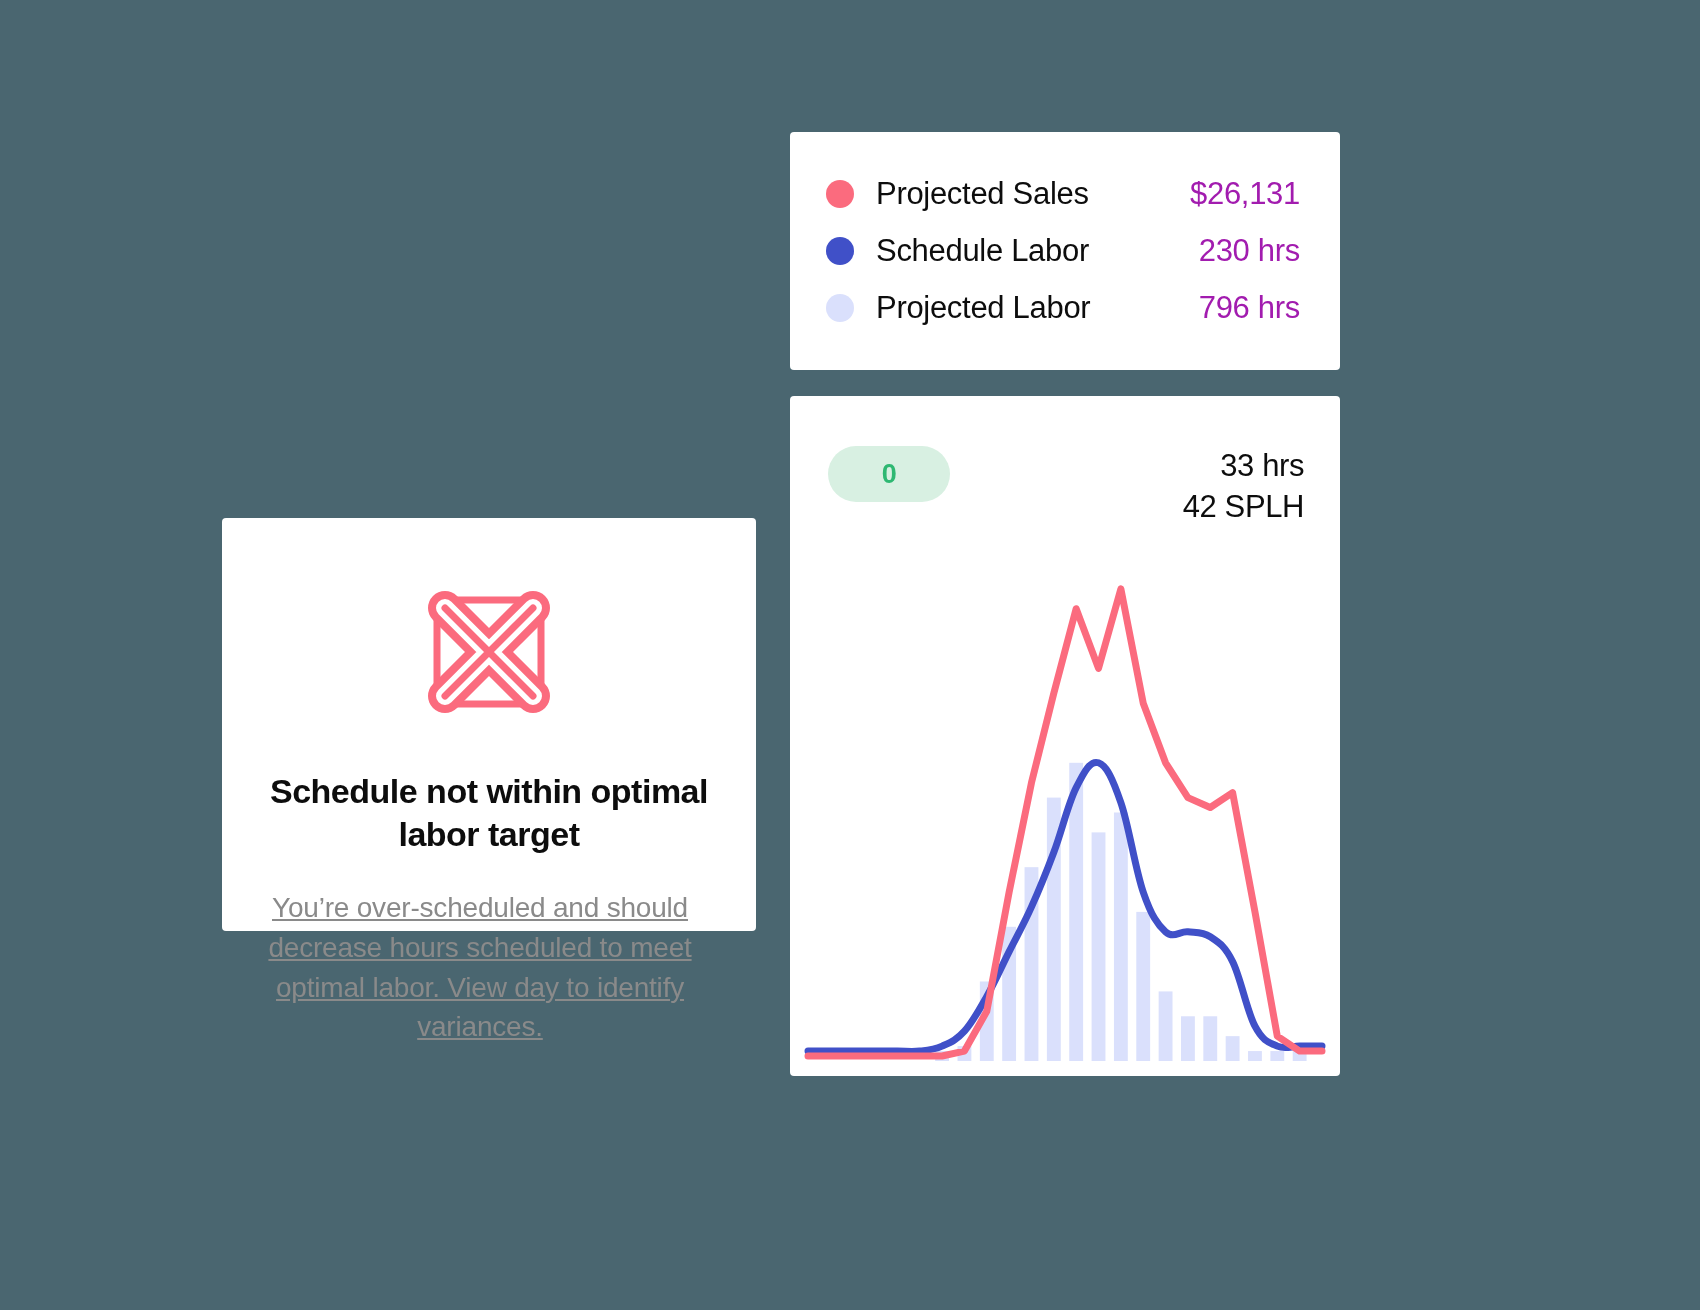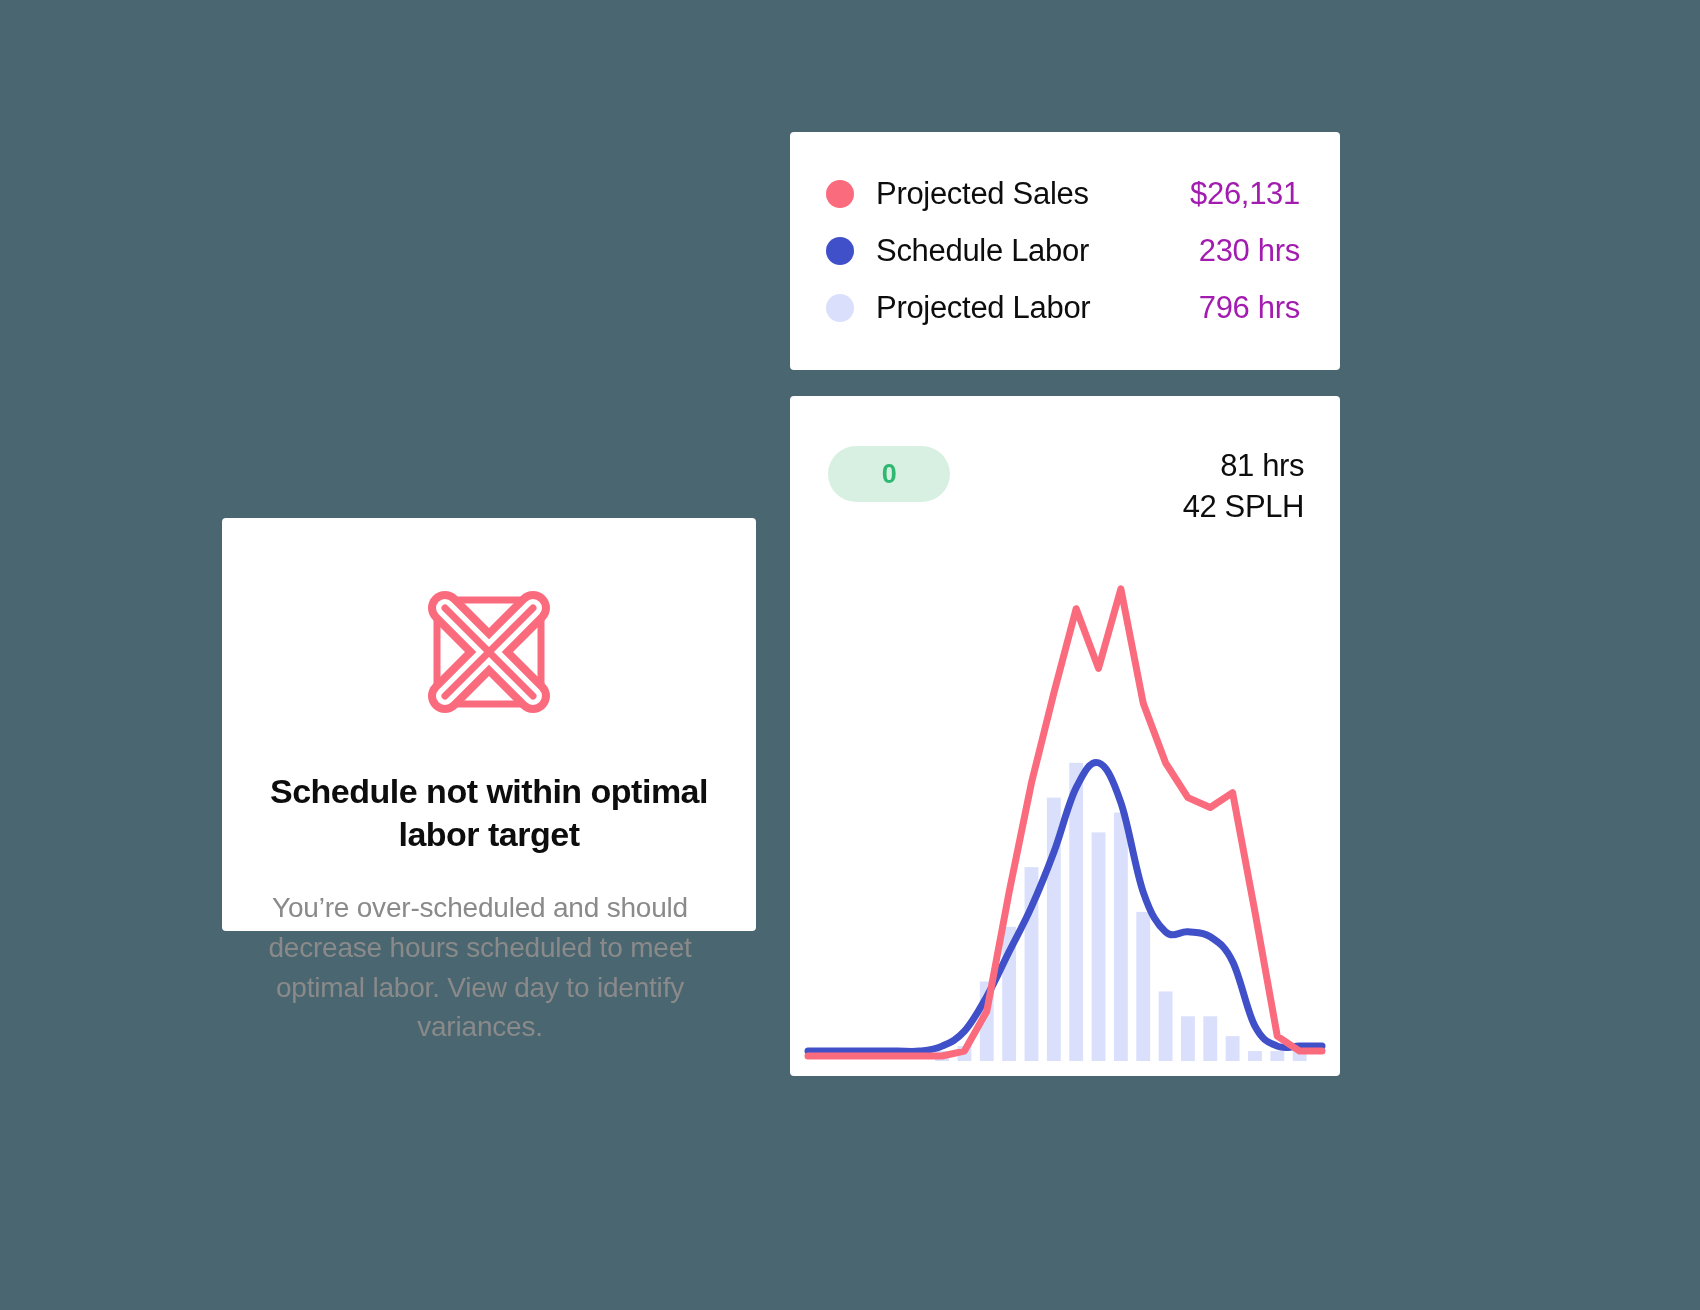--- a/index.html
+++ b/index.html
@@ -150,20 +150,21 @@
   #alert-body {
     position: absolute;
     left: 32px;
     right: 50px;
     top: 370px;
     text-align: center;
     font-size: 28px;
     color: #8a8a8a;
     line-height: 1.42;
     letter-spacing: -0.2px;
+    text-decoration: underline;
   }
 </style>
 </head>
 <body>
 
 <div class="stage">
 
   <div class="card" id="legend-card">
 
     <div class="legend-row">
@@ -184,21 +185,21 @@
       <span class="legend-value">796 hrs</span>
     </div>
 
   </div>
 
   <div class="card" id="chart-card">
 
     <div id="chart-header">
       <div id="variance-badge">0</div>
       <div class="metrics">
-        <div class="metric">81 hrs</div>
+        <div class="metric">33 hrs</div>
         <div class="metric">42 SPLH</div>
       </div>
     </div>
 
     <div id="chart-plot">
       <svg viewBox="0 0 550 560" preserveAspectRatio="none">
         <g id="bars-group">
             <rect x="145.16" y="535.06" width="13.86" height="9.94" fill="#dae0fc"></rect>
             <rect x="167.51" y="530.09" width="13.86" height="14.91" fill="#dae0fc"></rect>
             <rect x="189.85" y="465.48" width="13.86" height="79.52" fill="#dae0fc"></rect>

